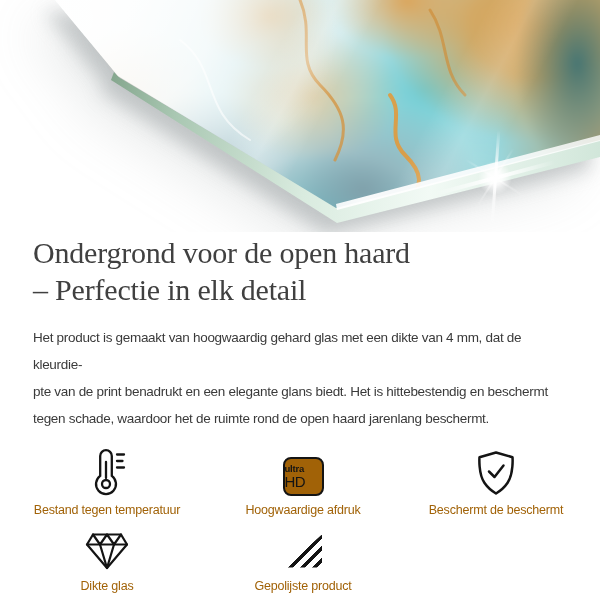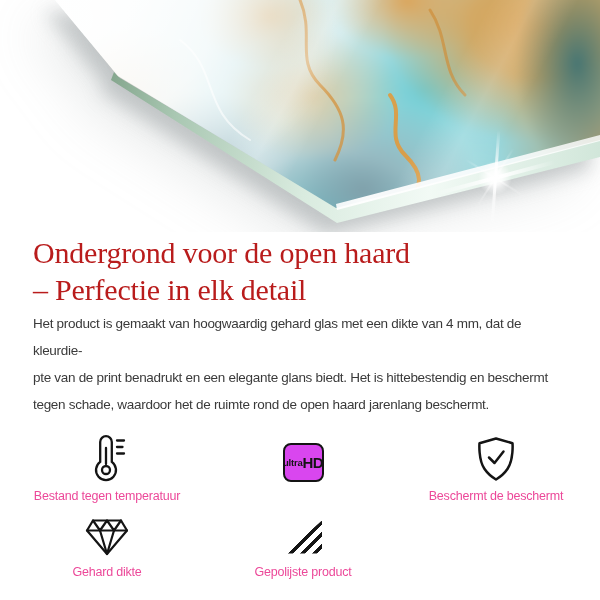--- a/index.html
+++ b/index.html
@@ -71,43 +71,43 @@
     background:linear-gradient(90deg,rgba(255,255,255,0),#fff 50%,rgba(255,255,255,0));}
   .sparkle .glow{position:absolute;left:-17px;top:-17px;width:34px;height:34px;border-radius:50%;
     background:radial-gradient(circle,#fff 0%,rgba(255,255,255,.85) 30%,rgba(255,255,255,0) 70%);}
 
   
   .content{padding:0 33px;}
   .title{
     margin:2px 0 0;
     font-family:"Liberation Serif","DejaVu Serif",serif;
     font-weight:400;font-size:30px;line-height:37px;
-    color:#b91c1c;letter-spacing:-.2px;white-space:pre-line;
+    color:#404040;letter-spacing:-.2px;white-space:pre-line;
   }
   .desc{
-    margin:2px 0 0;
+    margin:16px 0 0;
     font-size:13.5px;line-height:27px;color:#3a3a3a;
     letter-spacing:-.3px;white-space:pre-line;
   }
 
   
   .features{
     position:relative;width:600px;margin:16px 0 0 -33px;
     display:grid;grid-template-columns:214px 178px 208px;row-gap:12px;
   }
   .feature{display:flex;flex-direction:column;align-items:center;}
   .icon-box{height:48px;display:flex;align-items:flex-end;justify-content:center;}
   .feature.row2 .icon-box{height:42px;align-items:center;}
-  .feature .label{margin-top:7px;font-size:12.5px;line-height:15px;color:#ec4899;letter-spacing:-.2px;white-space:nowrap;text-align:center;}
+  .feature .label{margin-top:7px;font-size:12.5px;line-height:15px;color:#a16207;letter-spacing:-.2px;white-space:nowrap;text-align:center;}
 
   
   .uhd{width:41px;height:39px;box-sizing:border-box;border:2.6px solid #141414;border-radius:8px;
-    display:flex;flex-direction:row;align-items:center;justify-content:center;background:#d946ef;}
+    display:flex;flex-direction:column;justify-content:center;background:#a16207;}
   .uhd-ultra{font-size:9.5px;font-weight:700;line-height:10px;letter-spacing:-.2px;color:#141414;}
-  .uhd-hd{font-size:15px;font-weight:700;line-height:15px;letter-spacing:-.5px;color:#141414;}
+  .uhd-hd{font-size:15px;font-weight:400;line-height:15px;letter-spacing:-.5px;color:#141414;}
 
   
   .stripes{width:38px;height:33px;
     background:repeating-linear-gradient(135deg,#141414 0 3.6px,rgba(0,0,0,0) 3.6px 8.6px);
     clip-path:polygon(0 100%,100% 100%,100% 0);}
 
   
   .thick{display:flex;flex-direction:column;align-items:center;}
   .thick .stem{width:2.6px;height:6.5px;background:#141414;}
   .thick .head-down{width:0;height:0;border-left:5.5px solid transparent;border-right:5.5px solid transparent;border-top:7px solid #141414;}
@@ -172,20 +172,21 @@
         <div class="label">Bestand tegen temperatuur</div>
       </div>
 
       <div class="feature">
         <div class="icon-box">
           <div class="uhd">
             <span class="uhd-ultra">ultra</span>
             <span class="uhd-hd">HD</span>
           </div>
         </div>
+        <div class="label">Hoogwaardige afdruk</div>
       </div>
 
       <div class="feature">
         <div class="icon-box">
           <svg width="44" height="46" viewBox="0 0 44 46">
             <g fill="none" stroke="#141414" stroke-width="2.5" stroke-linecap="round" stroke-linejoin="round">
               <path d="M22 2.5 L38.5 7.2 C38.5 7.2 39.8 23.5 33.6 32.8 C29.3 39.2 22 43.5 22 43.5 C22 43.5 14.7 39.2 10.4 32.8 C4.2 23.5 5.5 7.2 5.5 7.2 Z"></path>
               <path d="M15 21.5 L20.5 27 L29.5 15.5"></path>
             </g>
           </svg>
@@ -197,21 +198,21 @@
         <div class="icon-box">
           <svg width="46" height="40" viewBox="0 0 46 40">
             <g fill="none" stroke="#141414" stroke-width="2.2" stroke-linecap="round" stroke-linejoin="round">
               <path d="M9 3.5 H37 L43 13.5 L23 37 L3 13.5 Z"></path>
               <path d="M3 13.5 H43"></path>
               <path d="M9 3.5 L16 13.5 L23 3.5 L30 13.5 L37 3.5"></path>
               <path d="M16 13.5 L23 37 L30 13.5"></path>
             </g>
           </svg>
         </div>
-        <div class="label">Gehard dikte</div>
+        <div class="label">Dikte glas</div>
       </div>
 
       <div class="feature row2">
         <div class="icon-box">
           <div class="stripes"></div>
         </div>
         <div class="label">Gepolijste product</div>
       </div>
 
 

